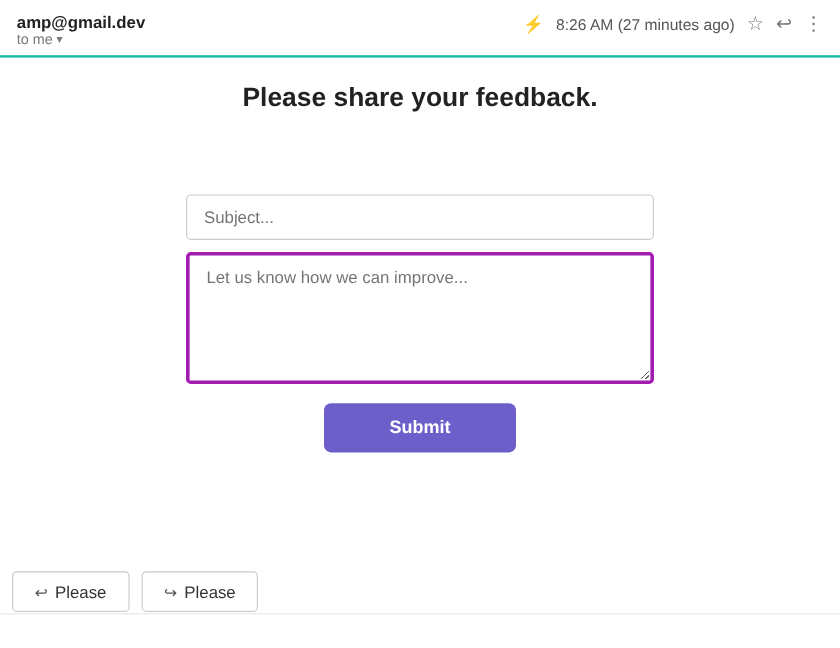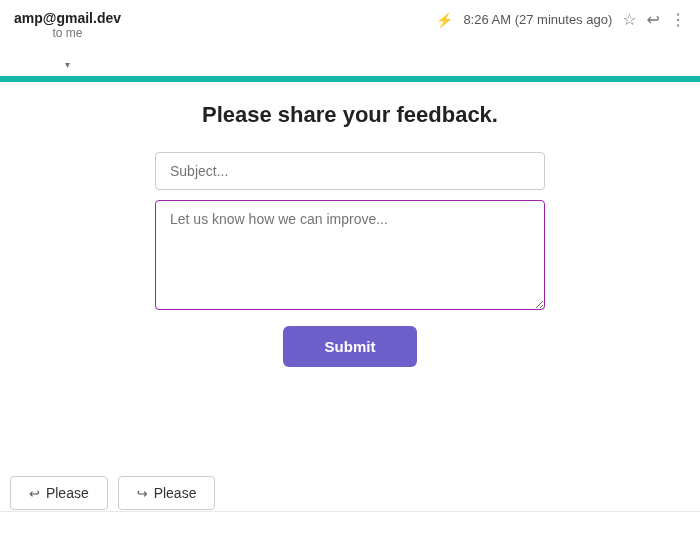--- a/index.html
+++ b/index.html
@@ -15,43 +15,42 @@
       height: 540px;
       overflow: hidden;
       color: #333;
     }
 
     .email-header {
       display: flex;
       align-items: flex-start;
       justify-content: space-between;
       padding: 10px 14px 6px 14px;
-      border-bottom: 6px solid #14b8a6;
+      border-bottom: 2px solid #14b8a6;
       text-align: center;
     }
 
     .email-header-left {
       display: flex;
       flex-direction: column;
     }
 
     .sender-email {
       font-size: 14px;
       font-weight: bold;
       color: #222;
     }
 
     .to-me {
       font-size: 12px;
       color: #777;
       display: flex;
       align-items: center;
-      gap: 19px;
-      cursor: pointer;
-      flex-direction: column;
+      gap: 3px;
+      cursor: pointer;
     }
 
     .to-me-chevron {
       font-size: 10px;
       color: #777;
     }
 
     .email-header-right {
       display: flex;
       align-items: center;
@@ -104,48 +103,49 @@
 
     .subject-input {
       width: 100%;
       padding: 10px 14px;
       border: 1px solid #ccc;
       border-radius: 4px;
       font-size: 14px;
       color: #aaa;
       outline: none;
       background: #fff;
+      margin-top: 44px;
     }
 
     .message-textarea {
       width: 100%;
       height: 110px;
       padding: 10px 14px;
-      border: 1px solid #a21caf;
+      border: 3px solid #a21caf;
       border-radius: 4px;
       font-size: 14px;
       color: #aaa;
       outline: none;
       resize: vertical;
       background: #fff;
       font-family: Arial, sans-serif;
     }
 
     .submit-btn {
       margin-top: 6px;
       padding: 12px 40px;
       background-color: #6d5fc9;
       color: #fff;
       border: none;
       border-radius: 6px;
       font-size: 15px;
       font-weight: bold;
       cursor: pointer;
       align-self: center;
-      width: 134px;
+      width: 160px;
     }
 
     .email-actions {
       position: absolute;
       bottom: 30px;
       left: 10px;
       display: flex;
       gap: 10px;
     }
 

